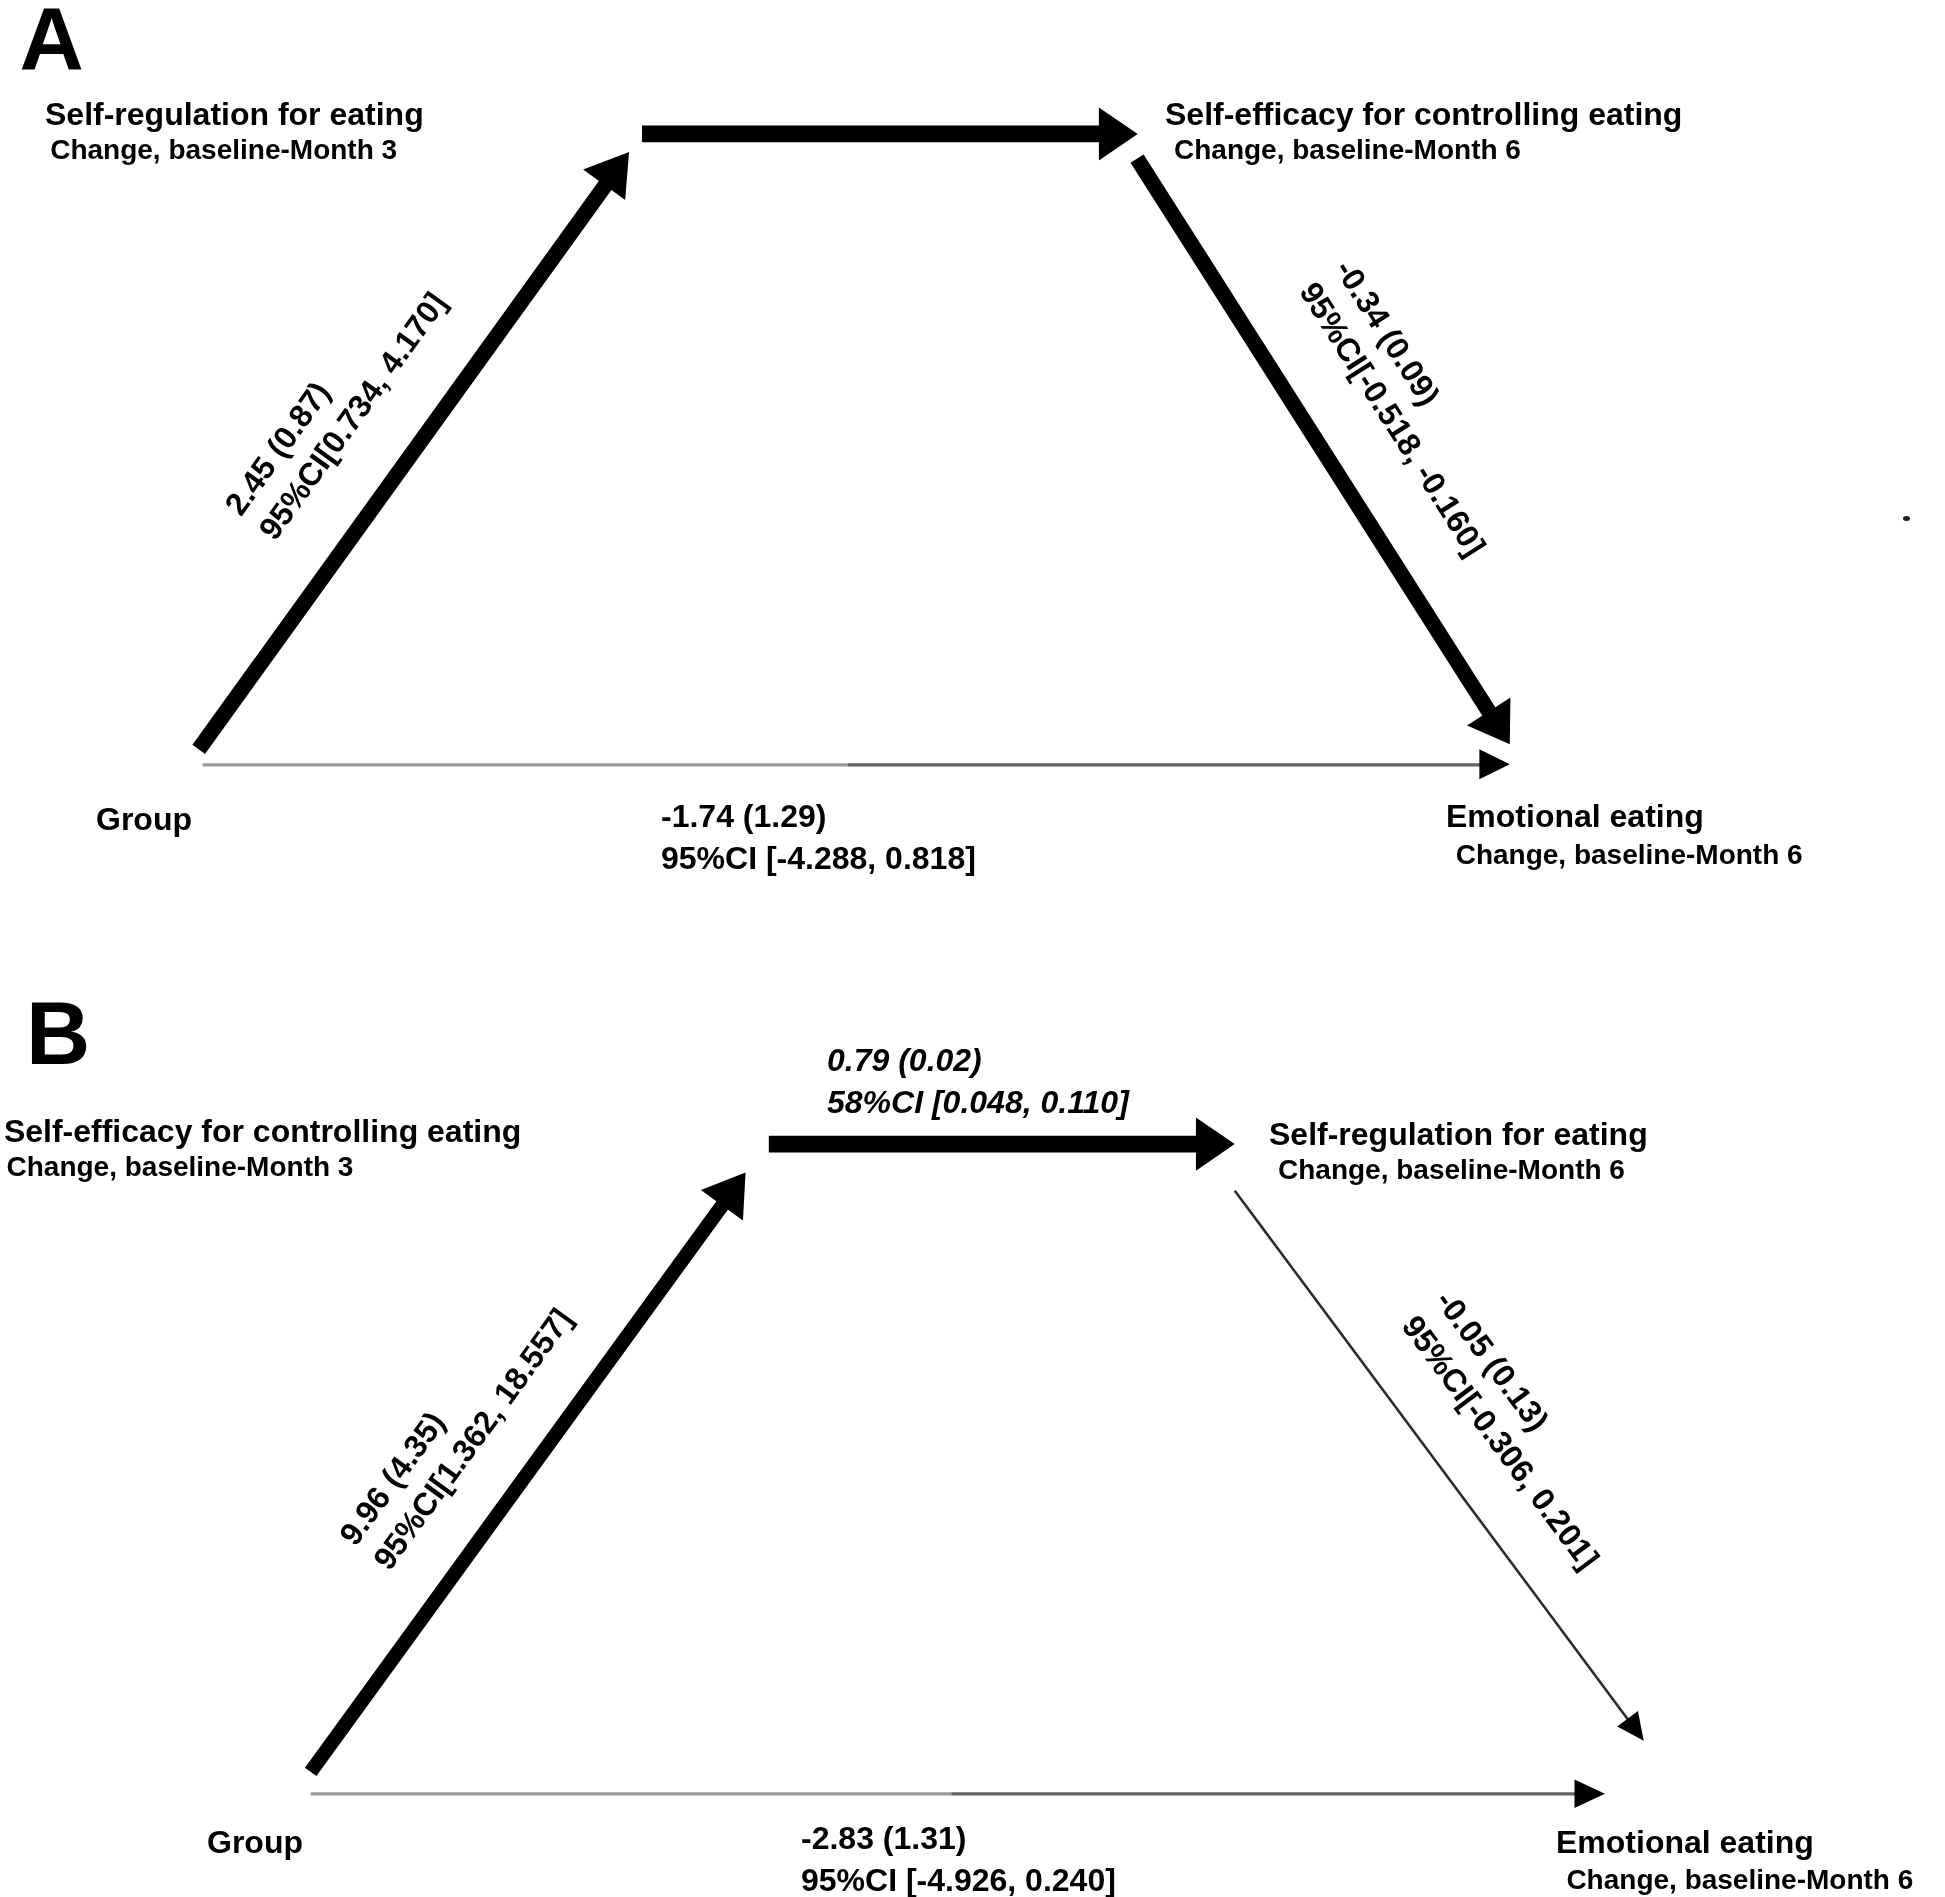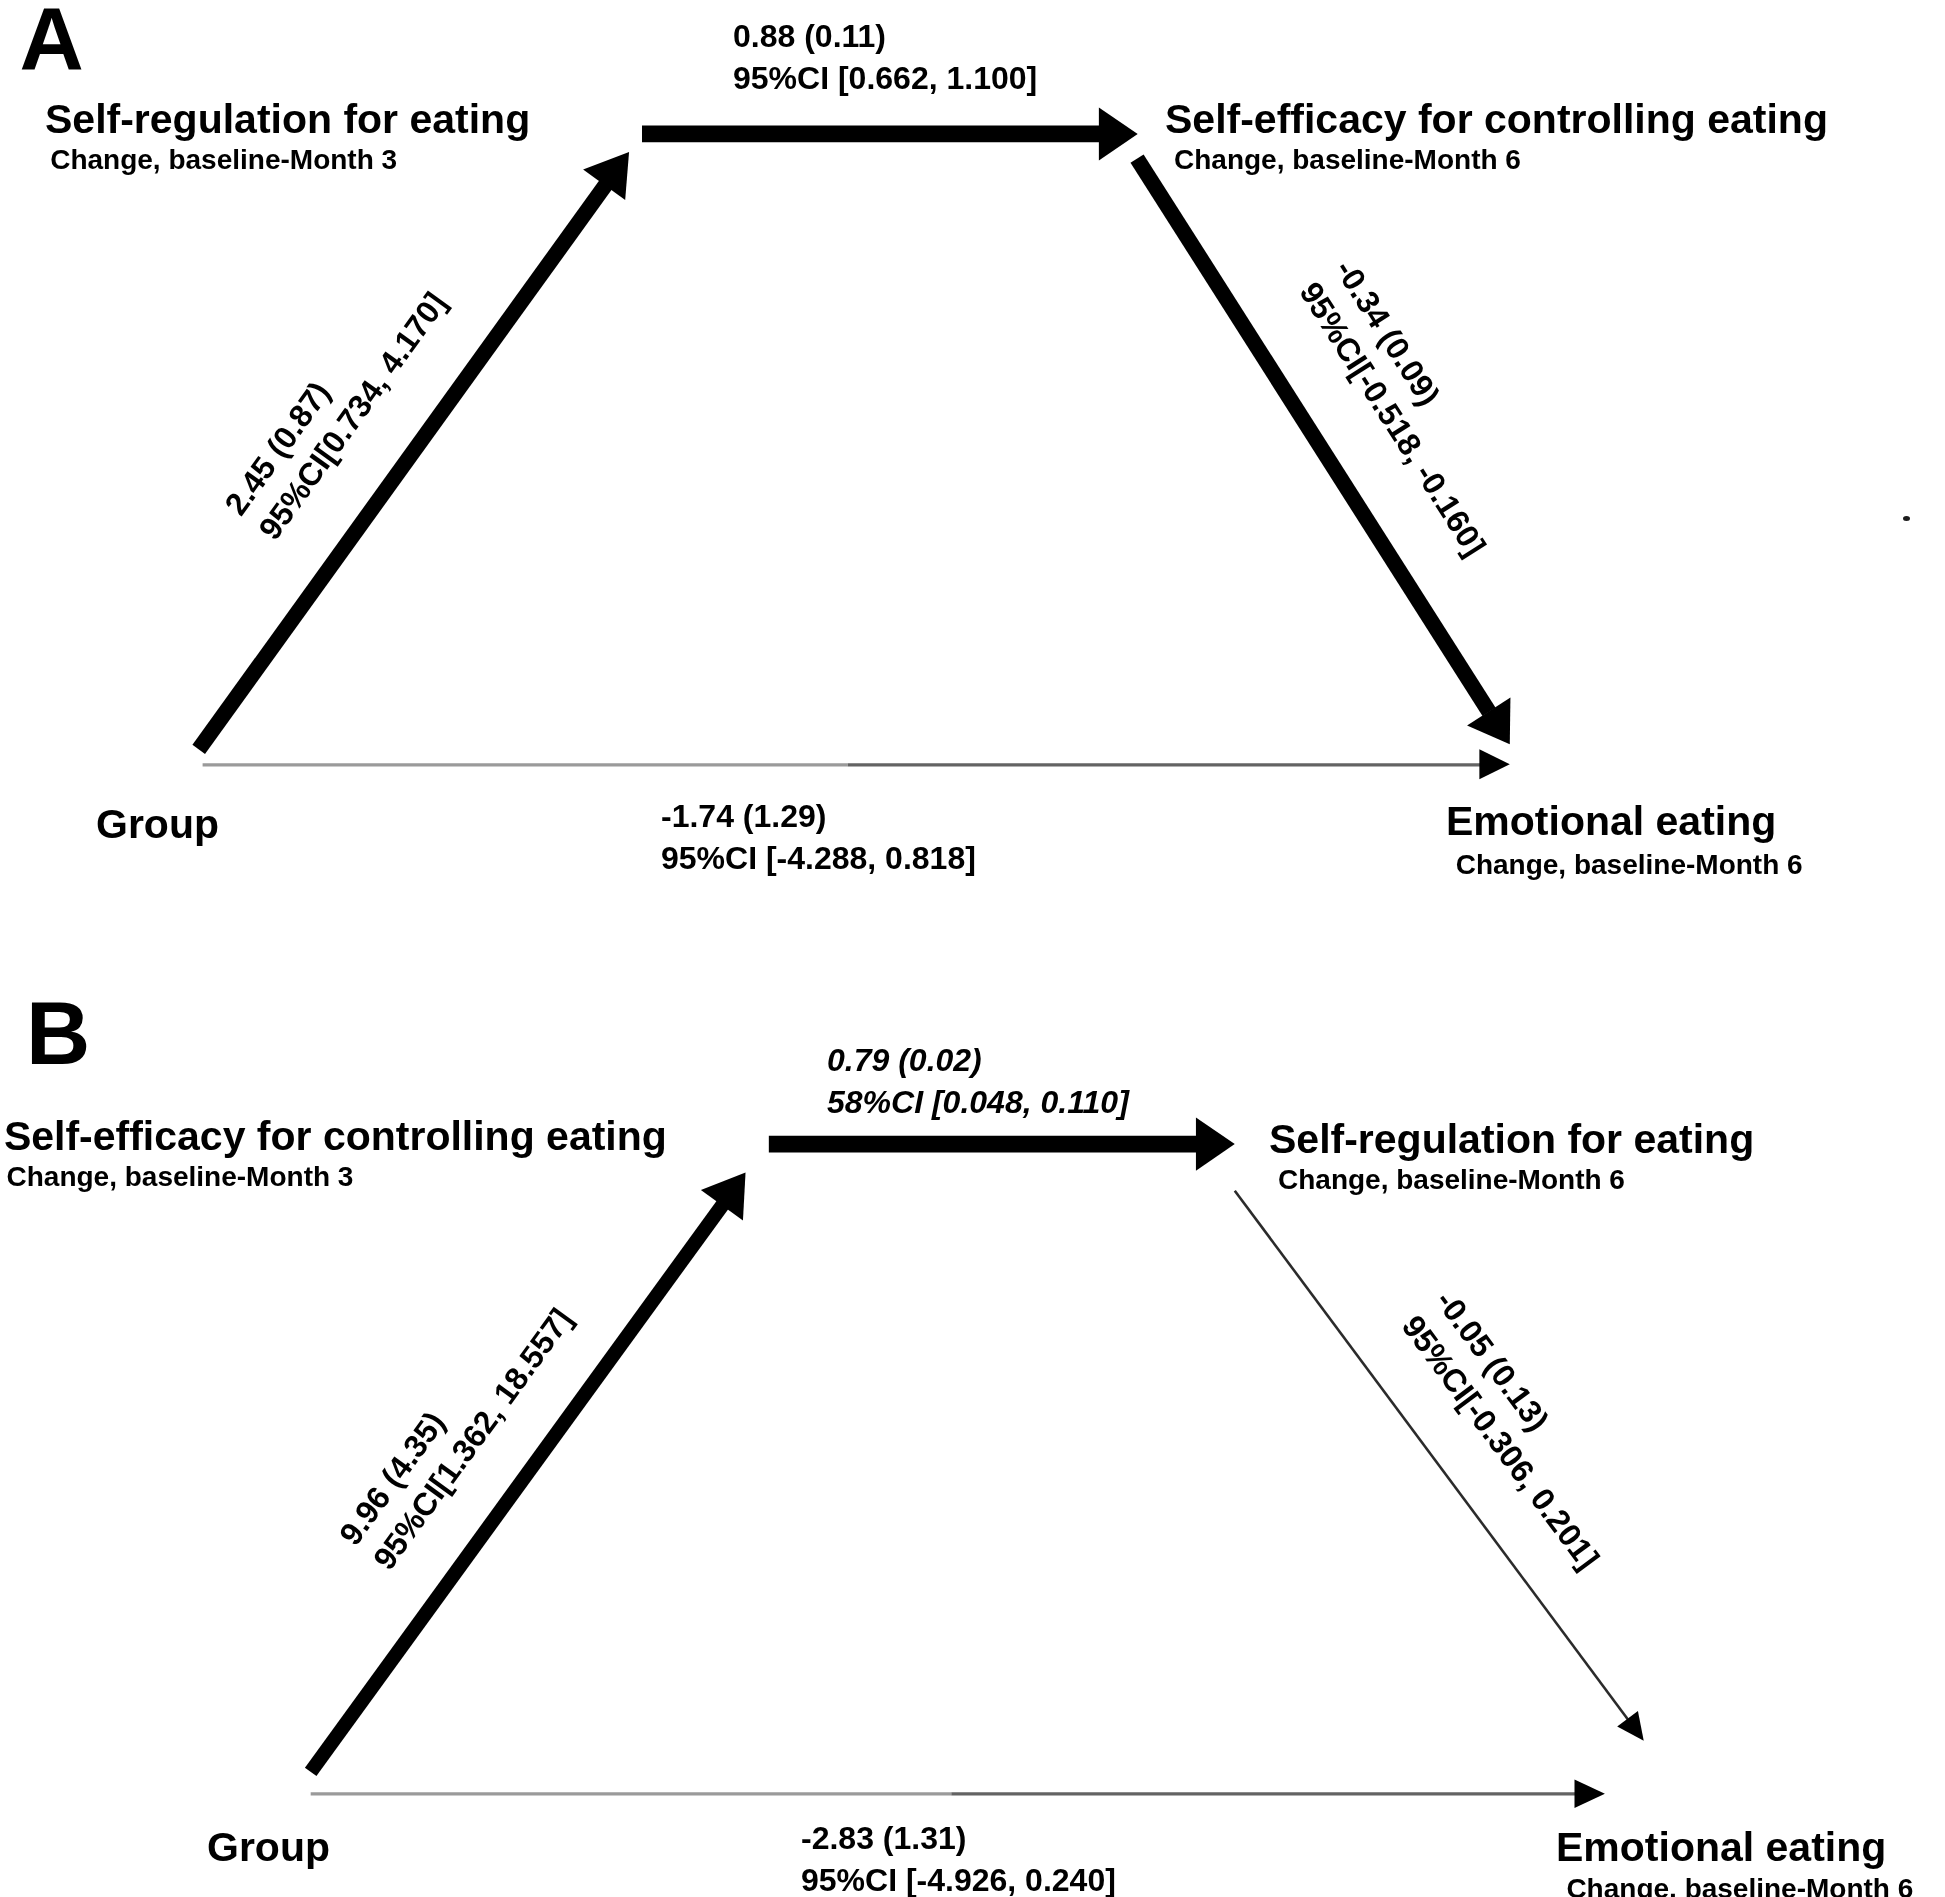--- a/index.html
+++ b/index.html
@@ -7,21 +7,21 @@
     position:relative;
     width:1946px;height:1898px;
     background:#ffffff;
     font-family:"Liberation Sans",sans-serif;
     color:#000;
     overflow:hidden;
   }
   .abs{position:absolute;}
   svg.arrows{position:absolute;left:0;top:0;width:1946px;height:1898px;}
   .panel-letter{font-size:89px;font-weight:bold;line-height:1;letter-spacing:-1.3px;}
-  .node-title{font-size:41px;font-weight:bold;line-height:1.08;white-space:nowrap;}
+  .node-title{font-size:32px;font-weight:bold;line-height:1.08;white-space:nowrap;}
   .node-sub{font-size:28px;font-weight:bold;line-height:1.1;white-space:nowrap;}
   .path-label{font-size:32px;font-weight:bold;line-height:1.3;white-space:nowrap;text-align:left;}
   .diag{transform:translate(-50%,-50%) rotate(var(--rot));}
   .stray-dot{width:7.1px;height:5.2px;background:#1d1d1d;border-radius:50%;}
 </style>
 </head>
 <body>
 
 <div class="stage">
 
@@ -54,24 +54,20 @@
     <polygon points="2480,2772 2433,2750 2433,2794" fill="#000"></polygon>
   </svg>
 
   <div class="abs panel-letter" style="left:19.4px;top:-5.2px;">A</div>
 
   <div class="abs" style="left:45px;top:97px;">
     <div class="node-title">Self-regulation for eating</div>
     <div class="node-sub" style="margin-left:5.2px;margin-top:3.9px;">Change, baseline-Month 3</div>
   </div>
 
-  <div class="abs path-label" style="left:733px;top:16px;">
-    <div>0.88 (0.11)</div>
-    <div>95%CI [0.662, 1.100]</div>
-  </div>
 
   <div class="abs" style="left:1165px;top:97px;">
     <div class="node-title">Self-efficacy for controlling eating</div>
     <div class="node-sub" style="margin-left:9px;margin-top:3.9px;">Change, baseline-Month 6</div>
   </div>
 
   <div class="abs path-label diag" style="left:336px;top:404px;--rot:-54.2deg;">
     <div>2.45 (0.87)</div>
     <div>95%CI[0.734, 4.170]</div>
   </div>

